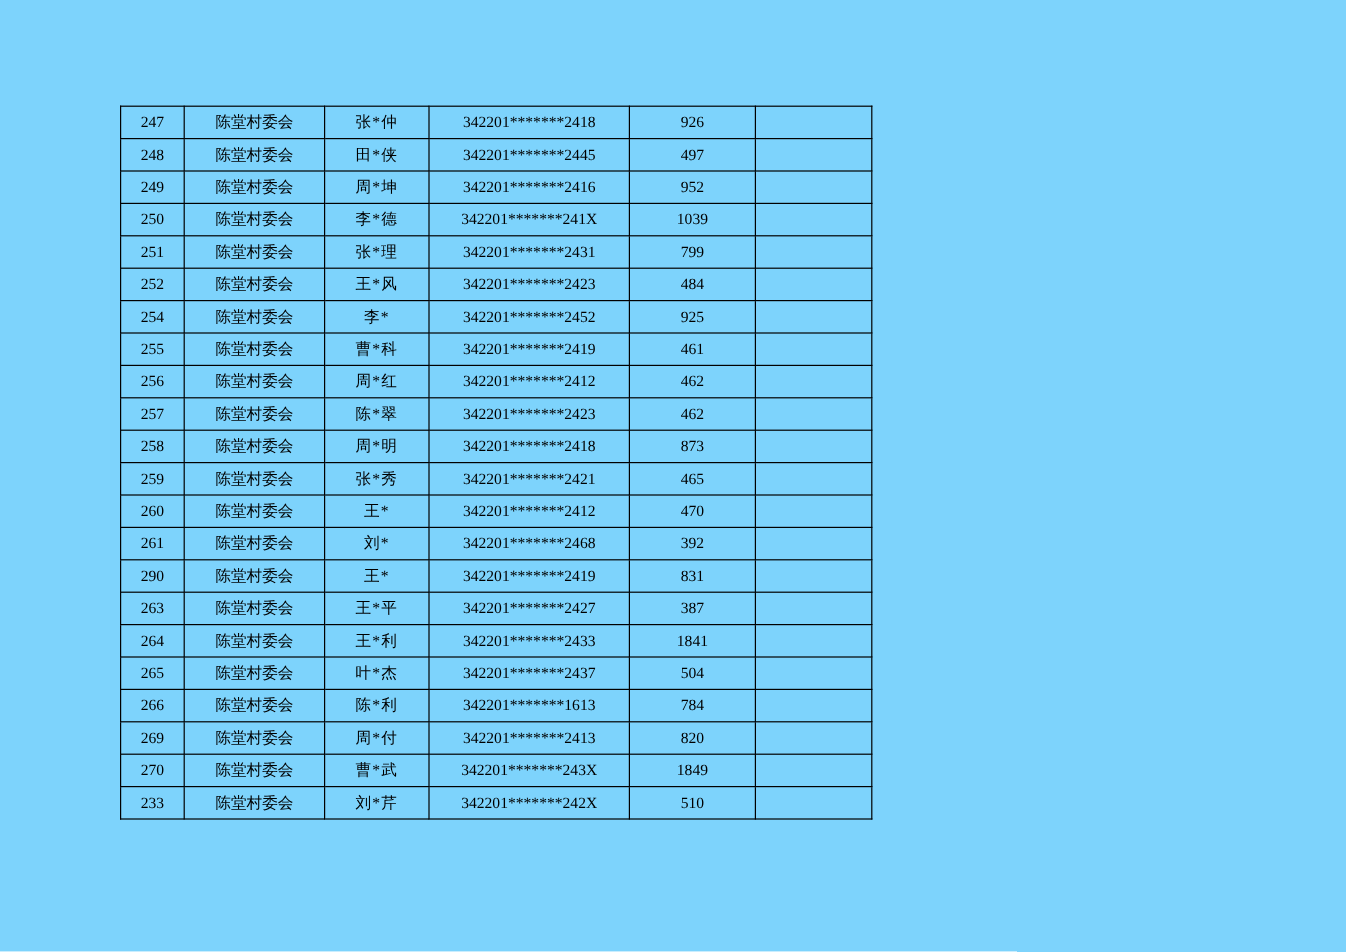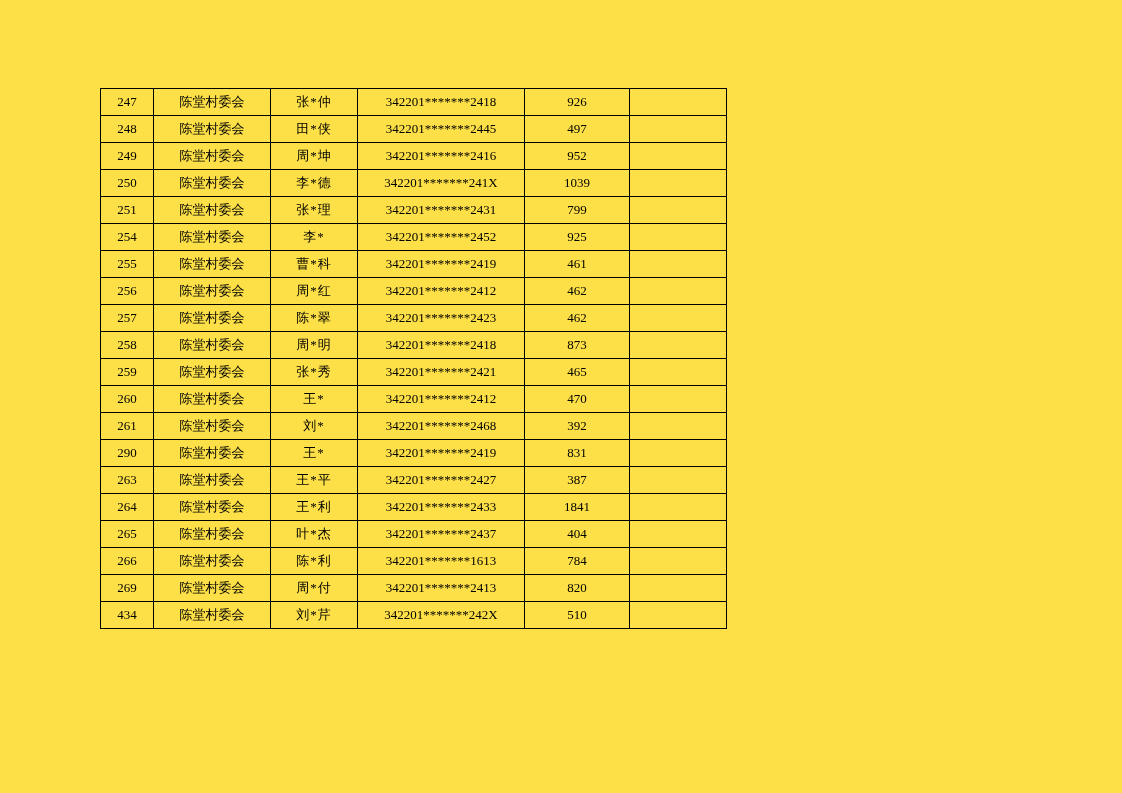--- a/index.html
+++ b/index.html
@@ -10,21 +10,21 @@
   body {
     width: 1122px;
     height: 793px;
     font-family: "Liberation Serif", "DejaVu Serif", serif;
     color: #000000;
   }
   .page {
     position: relative;
     width: 1122px;
     height: 793px;
-    background: #fde047;
+    background: #7dd3fc;
     box-sizing: border-box;
   }
   .table-wrap {
     position: absolute;
     left: 100px;
     top: 88px;
   }
   table.data-table {
     border-collapse: collapse;
     table-layout: fixed;
@@ -89,20 +89,28 @@
           </tr>
           <tr>
             <td class="col-seq">251</td>
             <td class="col-org">陈堂村委会</td>
             <td class="col-name">张*理</td>
             <td class="col-id">342201*******2431</td>
             <td class="col-amount">799</td>
             <td class="col-blank"></td>
           </tr>
           <tr>
+            <td class="col-seq">252</td>
+            <td class="col-org">陈堂村委会</td>
+            <td class="col-name">王*风</td>
+            <td class="col-id">342201*******2423</td>
+            <td class="col-amount">484</td>
+            <td class="col-blank"></td>
+          </tr>
+          <tr>
             <td class="col-seq">254</td>
             <td class="col-org">陈堂村委会</td>
             <td class="col-name">李*</td>
             <td class="col-id">342201*******2452</td>
             <td class="col-amount">925</td>
             <td class="col-blank"></td>
           </tr>
           <tr>
             <td class="col-seq">255</td>
             <td class="col-org">陈堂村委会</td>
@@ -181,41 +189,49 @@
             <td class="col-name">王*利</td>
             <td class="col-id">342201*******2433</td>
             <td class="col-amount">1841</td>
             <td class="col-blank"></td>
           </tr>
           <tr>
             <td class="col-seq">265</td>
             <td class="col-org">陈堂村委会</td>
             <td class="col-name">叶*杰</td>
             <td class="col-id">342201*******2437</td>
-            <td class="col-amount">404</td>
+            <td class="col-amount">504</td>
             <td class="col-blank"></td>
           </tr>
           <tr>
             <td class="col-seq">266</td>
             <td class="col-org">陈堂村委会</td>
             <td class="col-name">陈*利</td>
             <td class="col-id">342201*******1613</td>
             <td class="col-amount">784</td>
             <td class="col-blank"></td>
           </tr>
           <tr>
             <td class="col-seq">269</td>
             <td class="col-org">陈堂村委会</td>
             <td class="col-name">周*付</td>
             <td class="col-id">342201*******2413</td>
             <td class="col-amount">820</td>
             <td class="col-blank"></td>
           </tr>
           <tr>
-            <td class="col-seq">434</td>
+            <td class="col-seq">270</td>
+            <td class="col-org">陈堂村委会</td>
+            <td class="col-name">曹*武</td>
+            <td class="col-id">342201*******243X</td>
+            <td class="col-amount">1849</td>
+            <td class="col-blank"></td>
+          </tr>
+          <tr>
+            <td class="col-seq">233</td>
             <td class="col-org">陈堂村委会</td>
             <td class="col-name">刘*芹</td>
             <td class="col-id">342201*******242X</td>
             <td class="col-amount">510</td>
             <td class="col-blank"></td>
           </tr>
         </tbody>
     </table>
   </div>
 </div>

